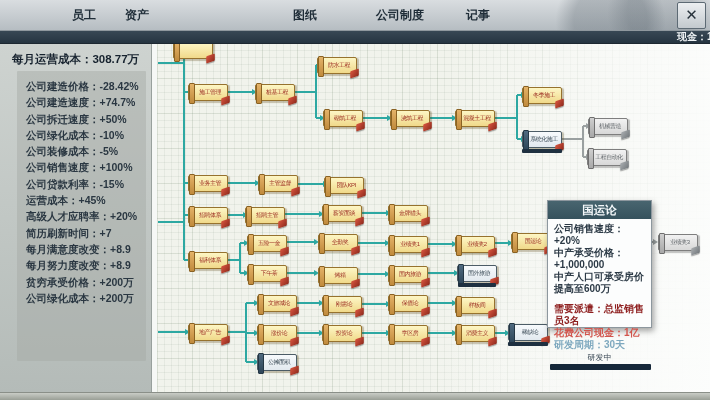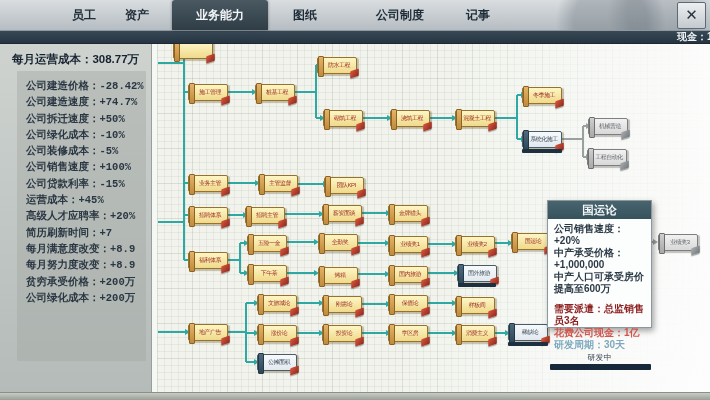--- a/index.html
+++ b/index.html
@@ -28,21 +28,21 @@
     color:#f0f4f6;font-size:10px;font-weight:bold;}
 
   
   #panel{position:absolute;left:0;top:43px;width:151px;height:349px;z-index:6;
     background:linear-gradient(180deg,#ced3d0,#b4bbb8);border-right:1px solid #98a09d;}
   #panel-title{position:absolute;left:0;top:9px;width:100%;text-align:center;
     font-size:11.5px;font-weight:bold;color:#16222e;}
   #statbox{position:absolute;left:17px;top:28px;width:129px;height:290px;
     background:rgba(165,168,163,.45);border-radius:1px;padding-top:7px;box-sizing:border-box;}
   .stat{height:16.3px;line-height:16.3px;font-size:10.5px;font-weight:bold;
-    color:#2a3742;padding-left:9px;white-space:nowrap;font-family:Liberation Mono, monospace;}
+    color:#2a3742;padding-left:9px;white-space:nowrap;}
 
   
   #canvas{position:absolute;left:157px;top:43px;width:553px;height:349px;z-index:1;
     background:
       linear-gradient(90deg, rgba(125,145,125,.10) 1px, transparent 1px) 0 0/7px 7px,
       linear-gradient(rgba(125,145,125,.10) 1px, transparent 1px) 0 0/7px 7px,
       linear-gradient(90deg, rgba(125,145,125,.13) 1px, transparent 1px) 0 0/35px 35px,
       linear-gradient(rgba(125,145,125,.13) 1px, transparent 1px) 0 0/35px 35px,
       #f1f3ec;}
   #fade{position:absolute;left:157px;top:43px;width:553px;height:349px;z-index:2;pointer-events:none;
@@ -357,21 +357,20 @@
         <span class="seal"></span>
       </div>
       <div class="pbar" style="left: 522px; top: 149px; width: 40px;"></div>
       <div class="pbar" style="left: 458px; top: 283px; width: 38px;"></div>
       <div class="pbar" style="left: 508px; top: 342px; width: 40px;"></div>
     </div>
 
   <div id="tabbar">
       <div class="tab" style="left: 54px; width: 60px;">员工</div>
       <div class="tab" style="left: 112px; width: 50px;">资产</div>
-      <div class="tab active" style="left: 172px; width: 96px;">业务能力</div>
       <div class="tab" style="left: 280px; width: 50px;">图纸</div>
       <div class="tab" style="left: 362px; width: 76px;">公司制度</div>
       <div class="tab" style="left: 453px; width: 50px;">记事</div>
     </div>
   <div id="closebtn">✕</div>
   <div id="cashbar">
     <span>现金：16.55亿</span>
   </div>
 
   <div id="panel">

